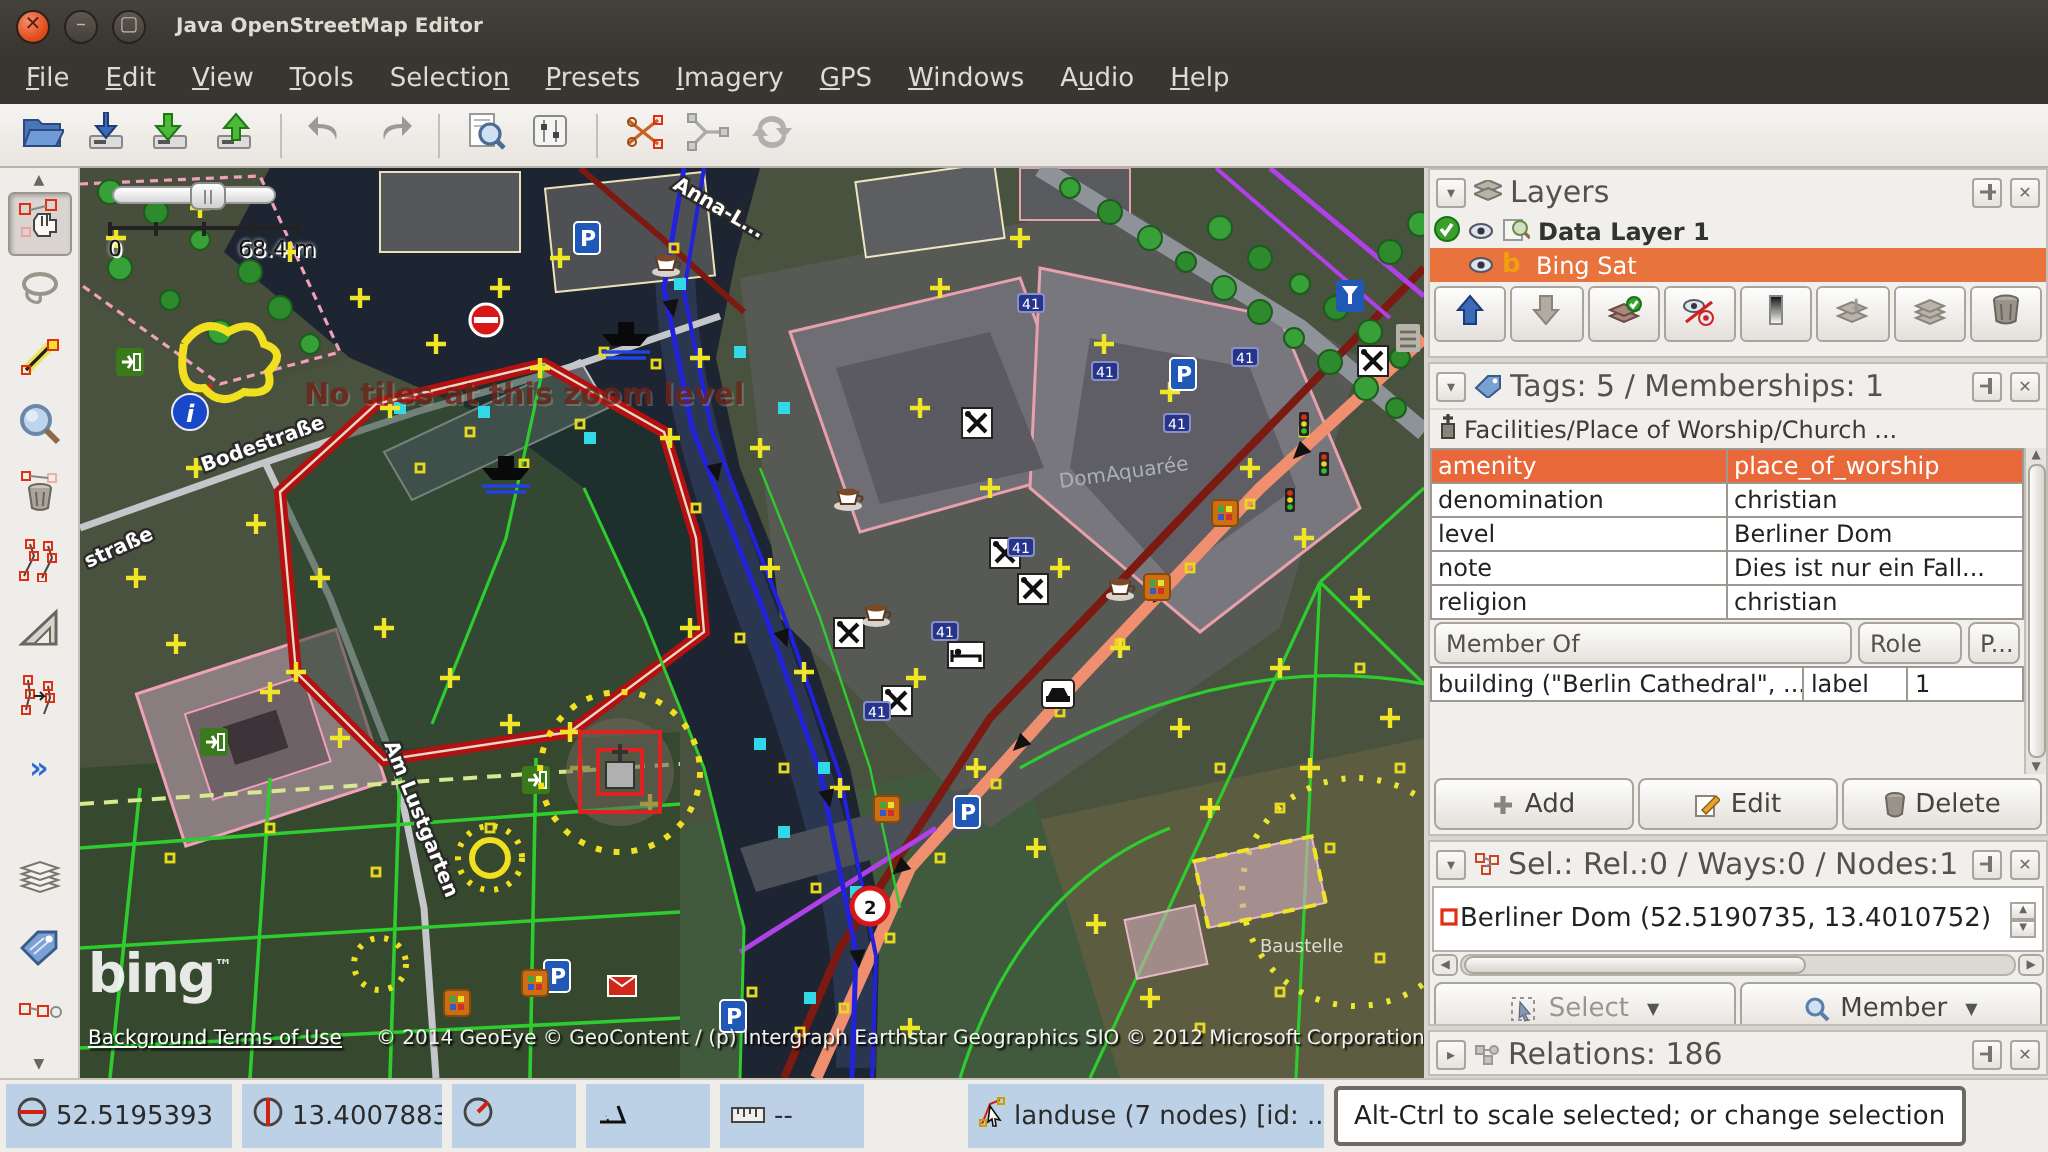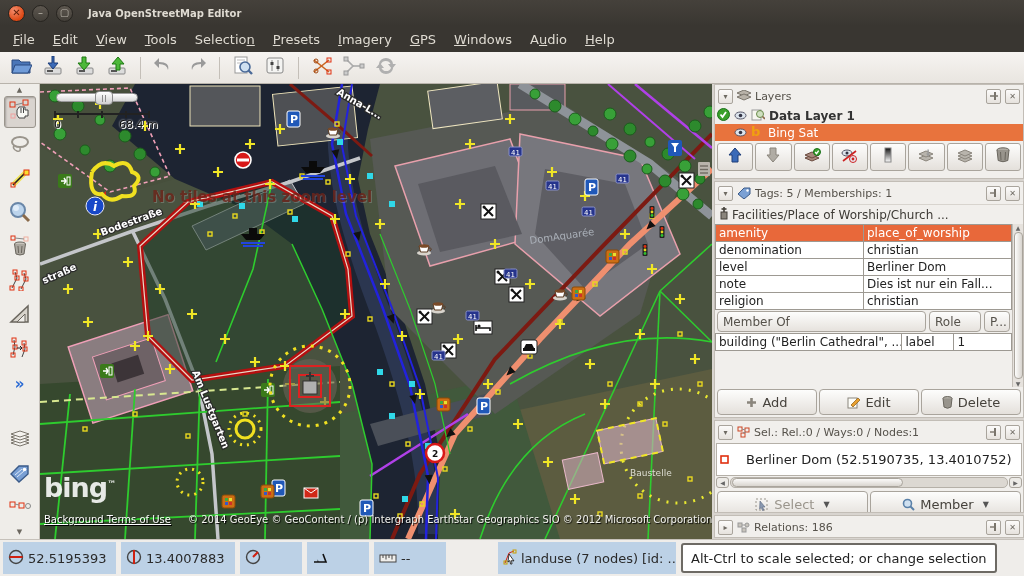--- a/index.html
+++ b/index.html
@@ -38,41 +38,41 @@
   .scale-lbls{position:absolute;top:7px;width:120px;display:flex;}
   .no-tiles{left:112px;top:104px;font-size:15px;font-weight:bold;color:#6e241a;opacity:.8;text-shadow:1px 1px 0 rgba(200,200,200,.35);}
   .bing-logo{left:4px;bottom:36px;color:rgba(255,255,255,.88);font-size:27px;font-weight:bold;letter-spacing:-1px;}
   .bing-logo sup{font-size:9px;}
   .terms{left:4px;bottom:14px;color:#fff;font-size:10px;text-decoration:underline;text-shadow:1px 1px 1px #000;pointer-events:auto;}
   .copyright{left:148px;bottom:14px;color:#f2f2ee;font-size:10px;text-shadow:1px 1px 1px #000;white-space:nowrap;}
   
   .right-panel{flex:1;background:#d8d4cf;display:flex;flex-direction:column;gap:2px;padding-left:2px;min-width:0;}
   .panel{background:#f1efec;border:1px solid #c2bdb6;display:flex;flex-direction:column;overflow:hidden;}
   .panel-header{height:22px;display:flex;align-items:center;gap:4px;padding:0 3px;background:#f1efec;flex:none;}
-  .ph-title{flex:1;color:#56524b;font-size:11px;white-space:nowrap;overflow:hidden;}
+  .ph-title{flex:1;color:#56524b;font-size:15px;white-space:nowrap;overflow:hidden;}
   .mini-btn{width:15px;height:15px;border:1px solid #a9a49c;border-radius:2px;background:linear-gradient(#fcfbfa,#e6e2dd);display:flex;align-items:center;justify-content:center;font-size:8px;color:#6e6a62;flex:none;}
   .layer-row{height:17px;display:flex;align-items:center;gap:4px;padding:0 2px;font-size:12px;color:#333;}
   .layer-row.selected{background:#e8733d;color:#fff;}
   .layer-row b{font-weight:bold;}
   .btn-row{display:flex;gap:2px;padding:2px;}
   .sq-btn{flex:1;height:28px;border:1px solid #a9a49c;border-radius:3px;background:linear-gradient(#fdfdfc,#e4e0db);display:flex;align-items:center;justify-content:center;}
   .preset-row{height:20px;display:flex;align-items:center;gap:4px;padding:0 4px;font-size:12px;color:#3d3a35;border-top:1px solid #d8d4ce;white-space:nowrap;overflow:hidden;}
   .tags-body{display:flex;flex:1;min-height:0;}
   .tags-table{flex:1;min-width:0;}
   .kv-head{display:flex;gap:3px;padding:1px 2px;}
   .kv-head .hbtn{flex:1;height:21px;border:1px solid #a9a49c;border-radius:4px;background:linear-gradient(#fdfdfc,#e6e2dd);font-size:12px;color:#55514a;display:flex;align-items:center;padding:0 5px;}
   table.tags{border-collapse:collapse;width:100%;table-layout:fixed;}
   table.tags td{border:1px solid #9d9992;font-size:12px;color:#222;padding:0 3px;height:17px;white-space:nowrap;overflow:hidden;background:#fff;}
   tr.selected td{background:#e8683a;color:#fff;}
   .mem-head{display:flex;gap:3px;padding:1px 2px;}
   .mem-head .hbtn{height:21px;border:1px solid #a9a49c;border-radius:4px;background:linear-gradient(#fdfdfc,#e6e2dd);font-size:12px;color:#55514a;display:flex;align-items:center;padding:0 5px;white-space:nowrap;overflow:hidden;}
   .vscroll{width:11px;background:#e6e2dd;border-left:1px solid #c2bdb6;display:flex;flex-direction:column;align-items:center;flex:none;}
   .vthumb{width:9px;flex:1;margin:1px 0;background:linear-gradient(90deg,#fdfdfc,#d8d4ce);border:1px solid #a9a49c;border-radius:4px;}
   .act-btn{flex:1;height:26px;border:1px solid #a9a49c;border-radius:4px;background:linear-gradient(#fdfdfc,#e4e0db);display:flex;align-items:center;justify-content:center;gap:5px;font-size:13px;color:#46423c;}
-  .sel-item{display:flex;align-items:center;gap:17px;height:33px;background:#fff;border:1px solid #b5b0a8;margin:0 1px;font-size:13px;color:#222;padding:0 3px;white-space:nowrap;overflow:hidden;}
+  .sel-item{display:flex;align-items:center;gap:1px;height:33px;background:#fff;border:1px solid #b5b0a8;margin:0 1px;font-size:13px;color:#222;padding:0 3px;white-space:nowrap;overflow:hidden;}
   .spinner{margin-left:auto;display:flex;flex-direction:column;flex:none;}
   .spinner span{width:13px;height:9px;border:1px solid #a9a49c;background:linear-gradient(#fdfdfc,#e4e0db);font-size:5px;color:#666;display:flex;align-items:center;justify-content:center;}
   .hscroll{height:13px;display:flex;align-items:center;margin:1px;gap:1px;}
   .hs-arrow{width:13px;height:11px;border:1px solid #a9a49c;background:#eceae6;border-radius:3px;font-size:6px;color:#666;display:flex;align-items:center;justify-content:center;}
   .hs-track{flex:1;height:11px;background:#dcd8d2;border:1px solid #b5b0a8;border-radius:5px;position:relative;}
   .hs-thumb{position:absolute;left:1px;top:0;width:62%;height:9px;background:linear-gradient(#fbfaf9,#d9d5cf);border:1px solid #a9a49c;border-radius:5px;}
   .drop{font-size:8px;color:#555;margin-left:4px;}
   
   .statusbar{height:37px;background:#efedea;border-top:1px solid #c6c1ba;display:flex;align-items:center;gap:5px;padding:0 3px;flex:none;}
   .status-box{height:26px;background:#bcd1e6;display:flex;align-items:center;gap:4px;padding:16px 5px;font-size:13px;color:#2a2a2a;white-space:nowrap;overflow:hidden;flex:none;}
@@ -1104,21 +1104,21 @@
   </div>
 
   <div class="statusbar" id="statusbar">
       <div class="status-box" style="width: 113px;">
         <span><svg width="16" height="16">
             <circle cx="8" cy="8" r="6.5" fill="none" stroke="#444" stroke-width="1.4"></circle>
             <line x1="1.5" y1="8" x2="14.5" y2="8" stroke="#d02010" stroke-width="2"></line>
           </svg></span>
         <span>52.5195393</span>
       </div>
-      <div class="status-box" style="width: 114px;">
+      <div class="status-box" style="width: 100px;">
         <span><svg width="16" height="16">
             <circle cx="8" cy="8" r="6.5" fill="none" stroke="#444" stroke-width="1.4"></circle>
             <line x1="8" y1="1" x2="8" y2="15" stroke="#d02010" stroke-width="2"></line>
           </svg></span>
         <span>13.4007883</span>
       </div>
       <div class="status-box" style="width: 62px;">
         <span><svg width="16" height="16">
             <circle cx="8" cy="8" r="6.5" fill="none" stroke="#444" stroke-width="1.4"></circle>
             <line x1="8" y1="8" x2="13" y2="3" stroke="#d02010" stroke-width="2"></line>

